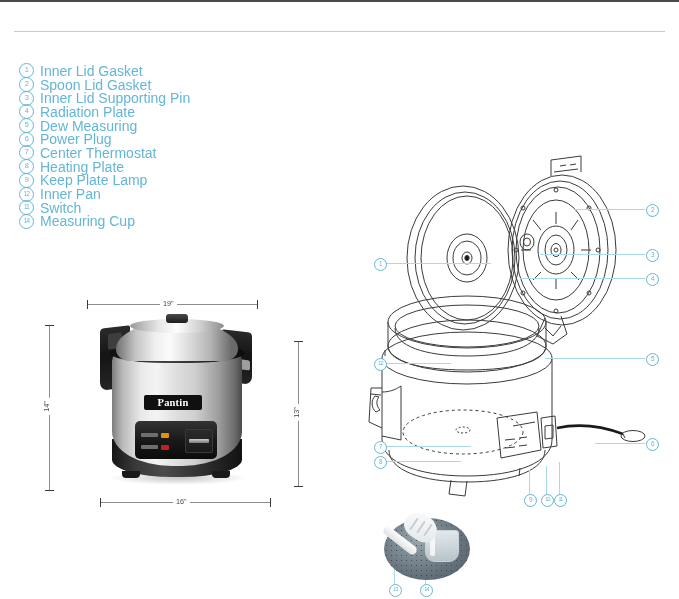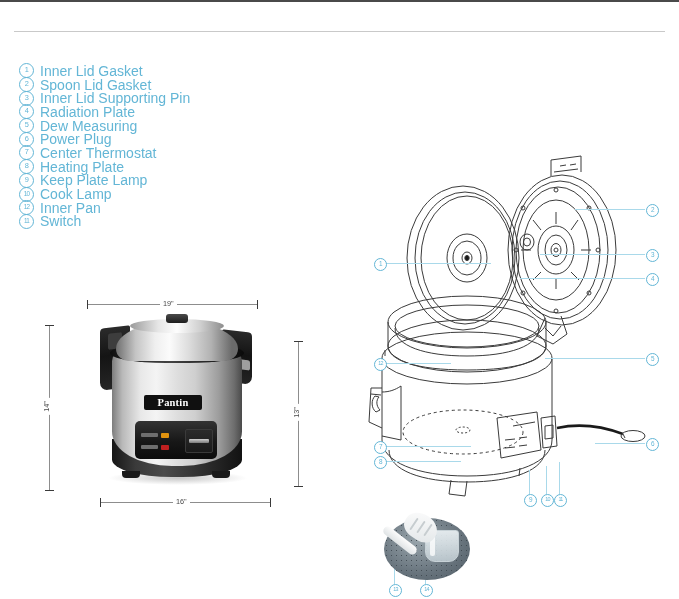--- a/index.html
+++ b/index.html
@@ -216,30 +216,30 @@
       </div>
       <div class="leg-row">
         <div class="leg-num">8</div>
         <div class="leg-lbl">Heating Plate</div>
       </div>
       <div class="leg-row">
         <div class="leg-num">9</div>
         <div class="leg-lbl">Keep Plate Lamp</div>
       </div>
       <div class="leg-row">
-        <div class="leg-num wide">10</div>
-        <div class="leg-lbl">Cook Lamp</div>
-      </div>
-      <div class="leg-row">
         <div class="leg-num wide">12</div>
         <div class="leg-lbl">Inner Pan</div>
       </div>
       <div class="leg-row">
         <div class="leg-num wide">11</div>
         <div class="leg-lbl">Switch</div>
+      </div>
+      <div class="leg-row">
+        <div class="leg-num wide">14</div>
+        <div class="leg-lbl">Measuring Cup</div>
       </div>
     </div>
 
   <div class="photo-wrap">
 
     <div class="cooker">
       <div class="c-shadow"></div>
       <div class="c-handleL">
           <i></i>
         </div>

